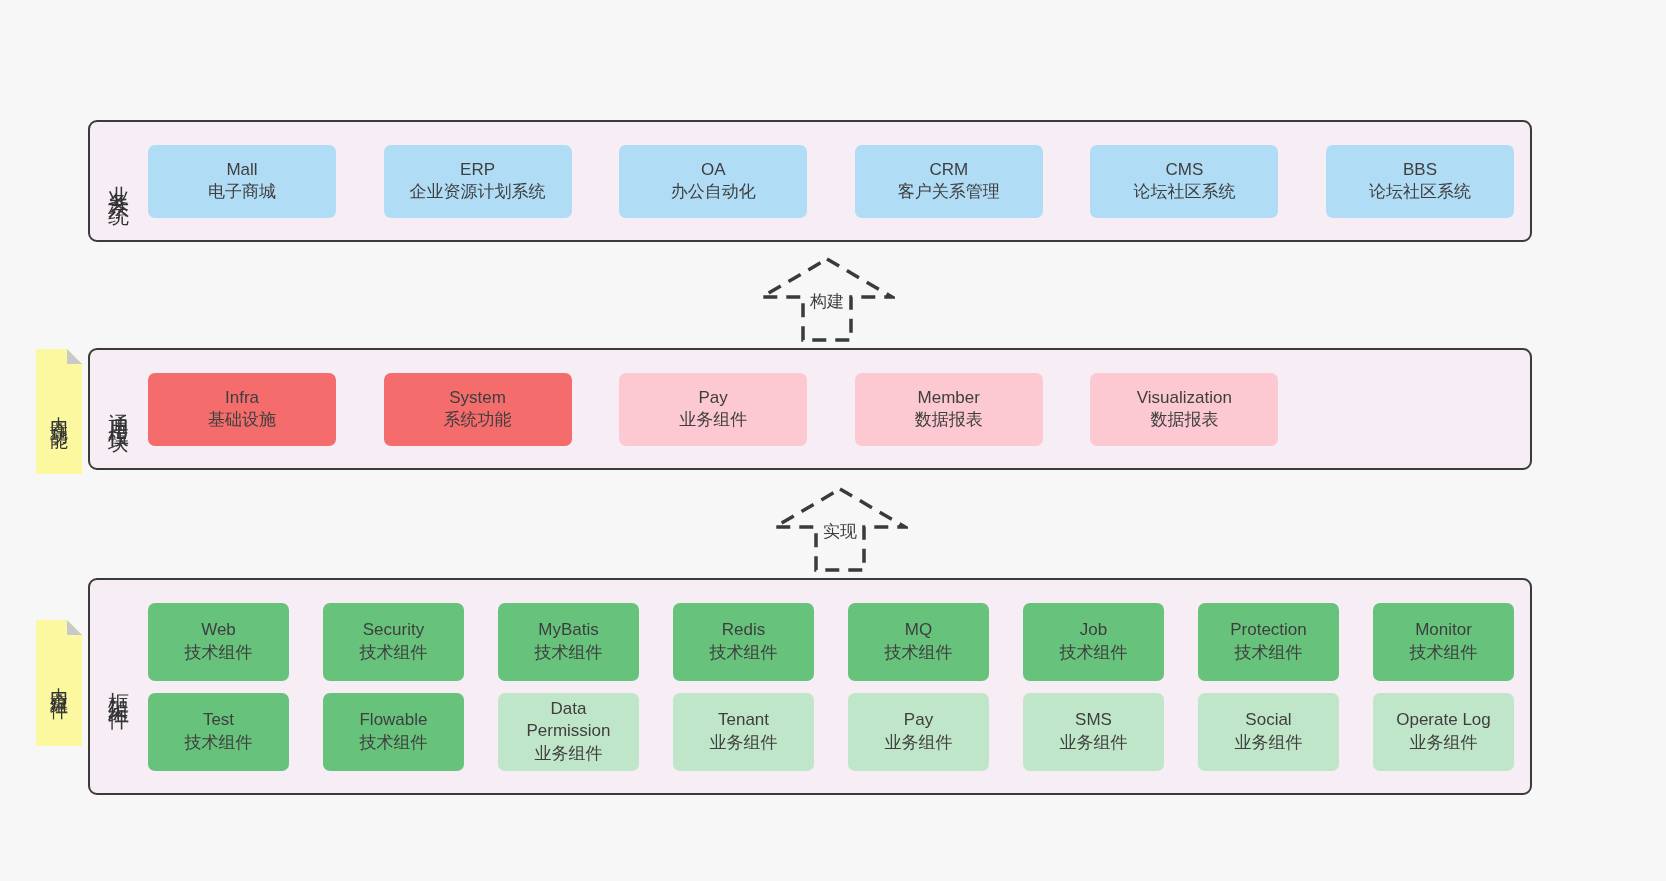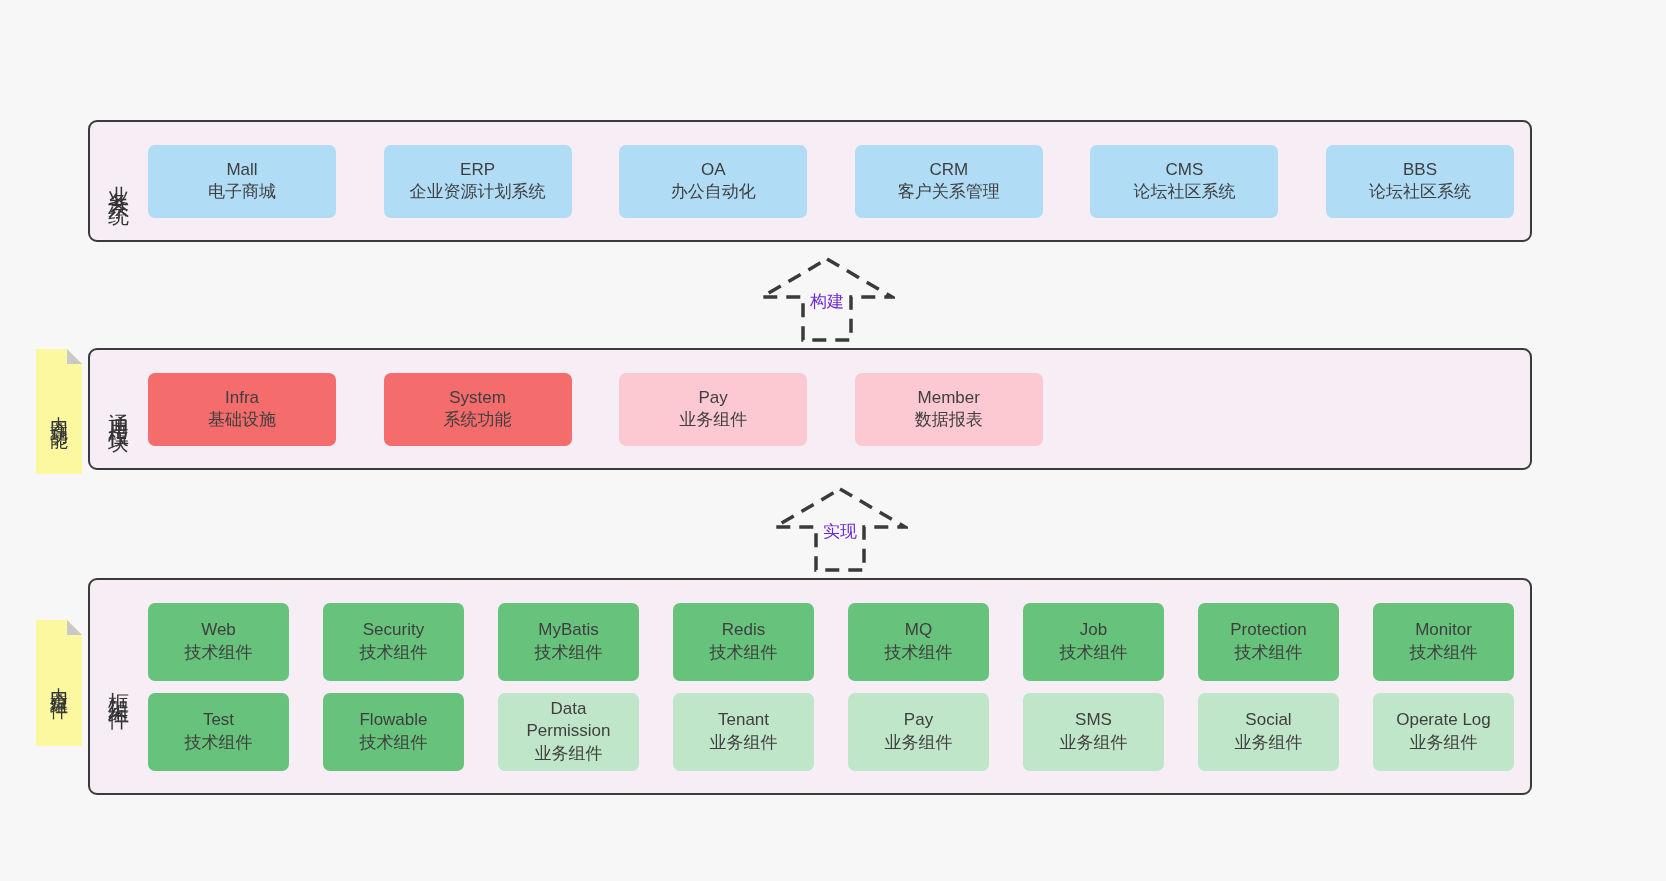--- a/index.html
+++ b/index.html
@@ -64,21 +64,21 @@
   .en,.zh{display:block}
   
   .arrow{position:absolute;width:136px;height:88px}
   .arrow-1{left:759px;top:256px}
   .arrow-2{left:772px;top:486px}
   .arrow svg{position:absolute;inset:0;width:100%;height:100%}
   .arrow-label{
     position:absolute;left:50%;top:33px;transform:translateX(-50%);
     background:var(--page-bg);
     padding:1px 4px;
-    font-size:17px;color:#6d28d9;white-space:nowrap;
+    font-size:17px;color:#404040;white-space:nowrap;
   }
   
   .note{
     position:absolute;left:36px;width:46px;
     background:linear-gradient(225deg, var(--page-bg) 10.6px, var(--note-yellow) 10.6px);
     display:flex;
   }
   .note-1{top:349px;height:125px}
   .note-2{top:620px;height:126px}
   .note .fold{
@@ -154,20 +154,24 @@
           <span class="zh">系统功能</span>
         </div>
         <div class="box pink">
           <span class="en">Pay</span>
           <span class="zh">业务组件</span>
         </div>
         <div class="box pink">
           <span class="en">Member</span>
           <span class="zh">数据报表</span>
         </div>
+        <div class="box pink">
+          <span class="en">Visualization</span>
+          <span class="zh">数据报表</span>
+        </div>
       </div>
   </section>
 
   <div class="arrow arrow-2">
     <svg viewBox="0 0 136 88" aria-hidden="true">
       <polygon points="68,3 133,41 92,41 92,84 44,84 44,41 3,41" fill="none" stroke="#3a3a3a" stroke-width="3.5" stroke-dasharray="14 9"></polygon>
     </svg>
     <span class="arrow-label">实现</span>
   </div>
 

